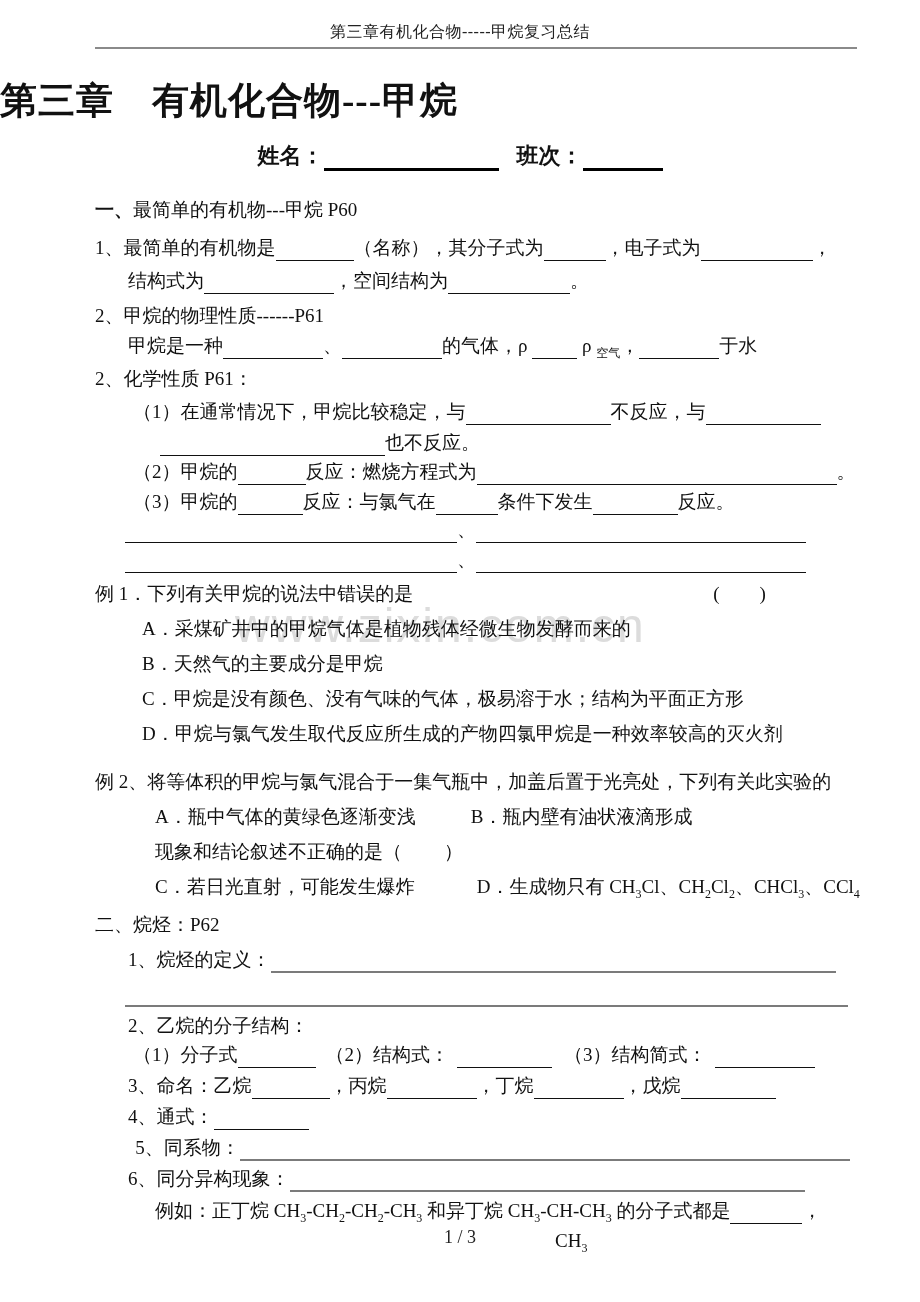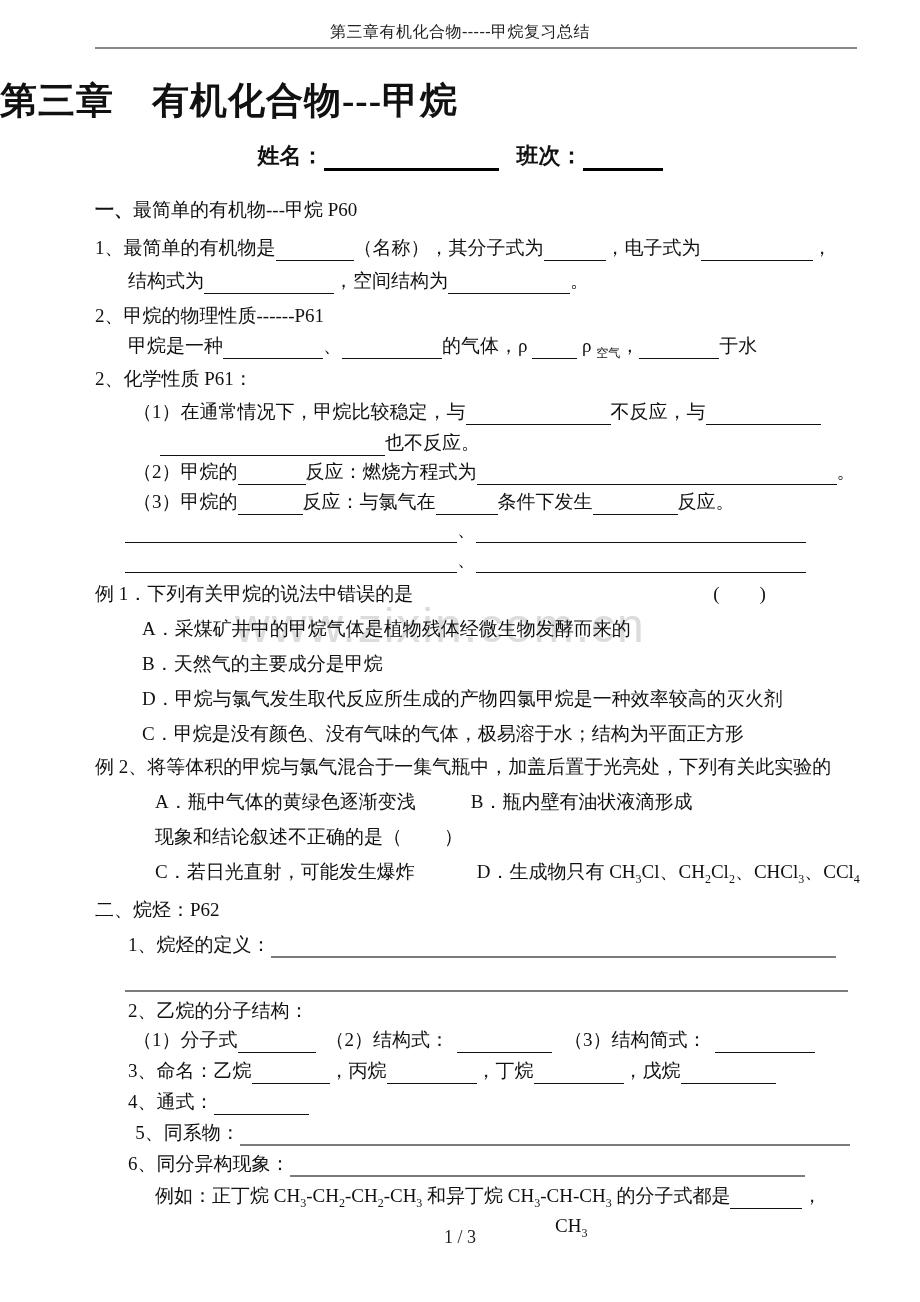--- a/index.html
+++ b/index.html
@@ -64,23 +64,23 @@
     <div class="line" style="margin-top: 7px; padding-left: 0px;"><span>2、化学性质 P61：</span></div>
     <div class="line" style="margin-top: 7px; padding-left: 38px;"><span>（1）在通常情况下，甲烷比较稳定，与</span><span class="bl" style="width: 145px;"></span><span>不反应，与</span><span class="bl" style="width: 115px;"></span></div>
     <div class="line" style="margin-top: 5px; padding-left: 65px;"><span class="bl" style="width: 225px;"></span><span>也不反应。</span></div>
     <div class="line" style="margin-top: 3px; padding-left: 38px;"><span>（2）甲烷的</span><span class="bl" style="width: 68px;"></span><span>反应：燃烧方程式为</span><span class="bl" style="width: 360px;"></span><span>。</span></div>
     <div class="line" style="margin-top: 4px; padding-left: 38px;"><span>（3）甲烷的</span><span class="bl" style="width: 65px;"></span><span>反应：与氯气在</span><span class="bl" style="width: 62px;"></span><span>条件下发生</span><span class="bl" style="width: 85px;"></span><span>反应。</span></div>
     <div class="line" style="margin-top: 2px; padding-left: 30px;"><span class="bl" style="width: 332px;"></span><span>、</span><span class="bl" style="width: 330px;"></span></div>
     <div class="line" style="margin-top: 4px; padding-left: 30px;"><span class="bl" style="width: 332px;"></span><span>、</span><span class="bl" style="width: 330px;"></span></div>
     <div class="line" style="margin-top: 8px; padding-left: 0px;"><span>例 1．下列有关甲烷的说法中错误的是</span><span class="gap" style="width: 300px;"></span><span>(</span><span class="gap" style="width: 40px;"></span><span>)</span></div>
     <div class="line" style="margin-top: 9px; padding-left: 47px;"><span>A．采煤矿井中的甲烷气体是植物残体经微生物发酵而来的</span></div>
     <div class="line" style="margin-top: 9px; padding-left: 47px;"><span>B．天然气的主要成分是甲烷</span></div>
+    <div class="line" style="margin-top: 9px; padding-left: 47px;"><span>C．甲烷是没有颜色、没有气味的气体，极易溶于水；结构为平面正方形</span></div>
     <div class="line" style="margin-top: 9px; padding-left: 47px;"><span>D．甲烷与氯气发生取代反应所生成的产物四氯甲烷是一种效率较高的灭火剂</span></div>
-    <div class="line" style="margin-top: 9px; padding-left: 47px;"><span>C．甲烷是没有颜色、没有气味的气体，极易溶于水；结构为平面正方形</span></div>
-    <div class="line" style="margin-top: 7px; padding-left: 0px;"><span>例 2、将等体积的甲烷与氯气混合于一集气瓶中，加盖后置于光亮处，下列有关此实验的</span></div>
+    <div class="line" style="margin-top: 22px; padding-left: 0px;"><span>例 2、将等体积的甲烷与氯气混合于一集气瓶中，加盖后置于光亮处，下列有关此实验的</span></div>
     <div class="line" style="margin-top: 9px; padding-left: 60px;"><span>A．瓶中气体的黄绿色逐渐变浅</span><span class="gap" style="width: 55px;"></span><span>B．瓶内壁有油状液滴形成</span></div>
     <div class="line" style="margin-top: 9px; padding-left: 60px;"><span>现象和结论叙述不正确的是（</span><span class="gap" style="width: 42px;"></span><span>）</span></div>
     <div class="line" style="margin-top: 9px; padding-left: 60px;"><span>C．若日光直射，可能发生爆炸</span><span class="gap" style="width: 62px;"></span><span>D．生成物只有 CH</span><sub>3</sub><span>Cl、CH</span><sub>2</sub><span>Cl</span><sub>2</sub><span>、CHCl</span><sub>3</sub><span>、CCl</span><sub>4</sub></div>
     <div class="line" style="margin-top: 12px; padding-left: 0px;"><span>二、烷烃：P62</span></div>
     <div class="line" style="margin-top: 9px; padding-left: 33px;"><span>1、烷烃的定义：</span><span class="bl blg" style="width: 565px;"></span></div>
     <div class="line" style="margin-top: 8px; padding-left: 30px;"><span class="bl blg" style="width: 723px;"></span></div>
     <div class="line" style="margin-top: 6px; padding-left: 33px;"><span>2、乙烷的分子结构：</span></div>
     <div class="line" style="margin-top: 3px; padding-left: 38px;"><span>（1）分子式</span><span class="bl" style="width: 78px;"></span><span class="gap" style="width: 10px;"></span><span>（2）结构式：</span><span class="gap" style="width: 8px;"></span><span class="bl" style="width: 95px;"></span><span class="gap" style="width: 12px;"></span><span>（3）结构简式：</span><span class="gap" style="width: 8px;"></span><span class="bl" style="width: 100px;"></span></div>
     <div class="line" style="margin-top: 5px; padding-left: 33px;"><span>3、命名：乙烷</span><span class="bl" style="width: 78px;"></span><span>，丙烷</span><span class="bl" style="width: 90px;"></span><span>，丁烷</span><span class="bl" style="width: 90px;"></span><span>，戊烷</span><span class="bl" style="width: 95px;"></span></div>
     <div class="line" style="margin-top: 5px; padding-left: 33px;"><span>4、通式：</span><span class="bl" style="width: 95px;"></span></div>

